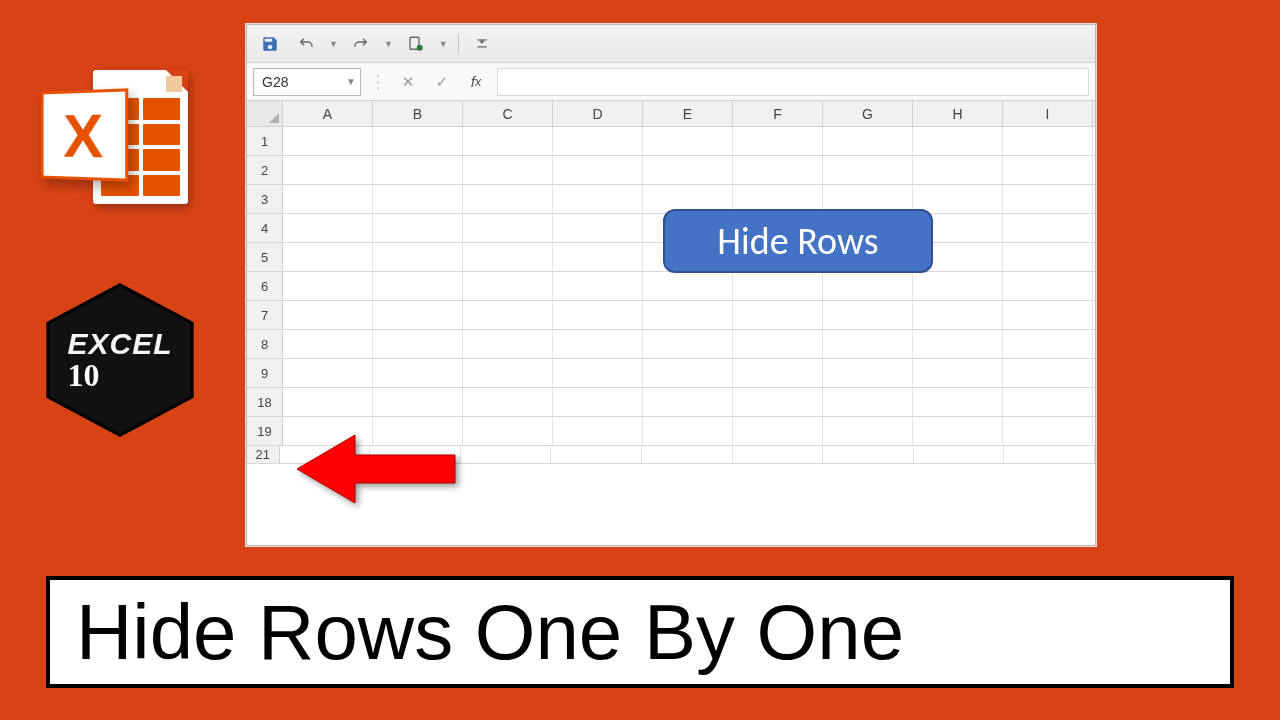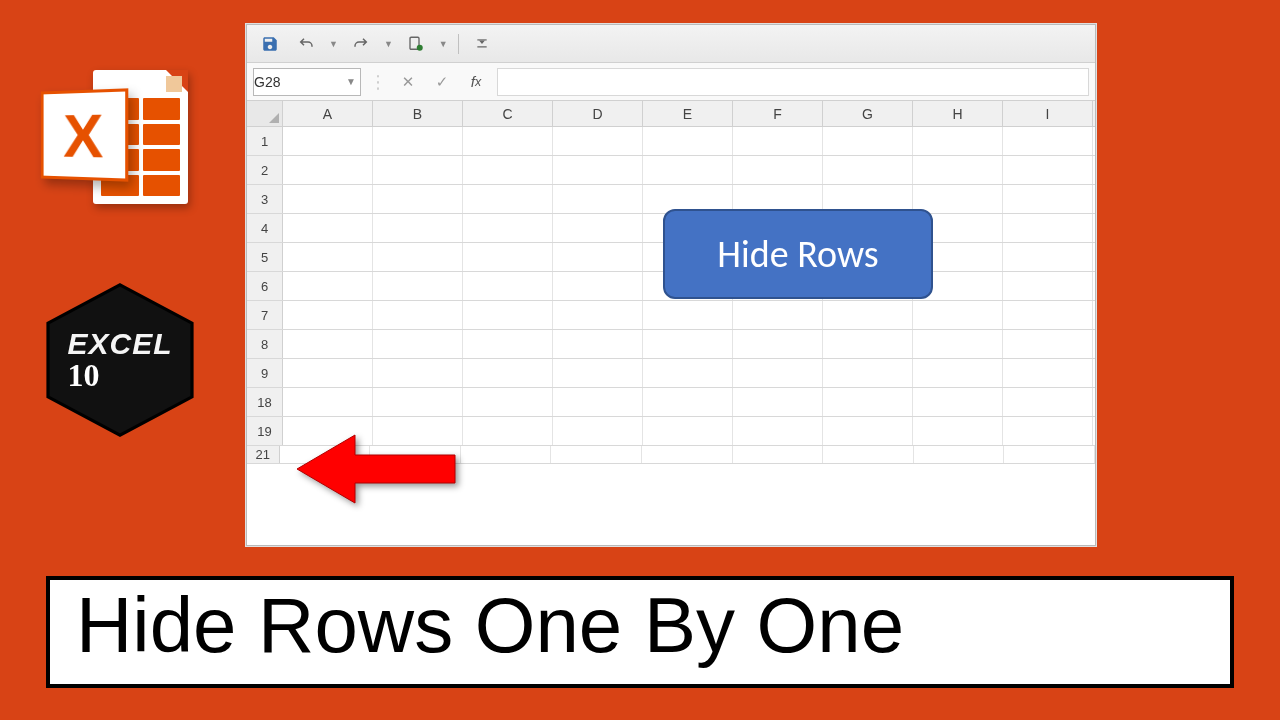--- a/index.html
+++ b/index.html
@@ -139,21 +139,21 @@
     display:flex;
     align-items:center;
     padding:4px 6px;
     gap:8px;
   }
   .name-box{
     width:108px;height:28px;
     background:#fff;
     border:1px solid #b8b8b8;
     display:flex;align-items:center;
-    padding:0 0;
+    padding:0 8px;
     font-size:14px;
     color:#333;
     position:relative;
   }
   .name-box .drop{
     position:absolute;right:4px;
     color:#888;font-size:10px;
   }
   .fb-divider{color:#ccc;font-size:18px;}
   .fb-btn{width:26px;height:26px;display:flex;align-items:center;justify-content:center;color:#999;font-size:15px;}
@@ -213,21 +213,21 @@
     width:90px;
     border-right:1px solid #e4e4e4;
   }
 
   
   .callout{
     position:absolute;
     left:416px;
     top:108px;
     width:270px;
-    height:90px;
+    height:64px;
     background:#4472c4;
     border:2px solid #2f528f;
     border-radius:12px;
     display:flex;align-items:center;justify-content:center;
     color:#fff;
     font-size:38px;
     font-family:Calibri,Arial,sans-serif;
   }
 
   
@@ -242,21 +242,21 @@
 
   
   .caption-bar{
     position:absolute;
     left:46px;
     top:576px;
     width:1188px;
     height:112px;
     background:#fff;
     border:4px solid #000;
-    display:flex;
+    display:flex;align-items:center;
     padding:0 26px;
   }
   .caption-bar span{
     font-size:78px;
     font-family:Arial,sans-serif;
     color:#000;
     letter-spacing:0px;
   }
 </style>
 </head>

